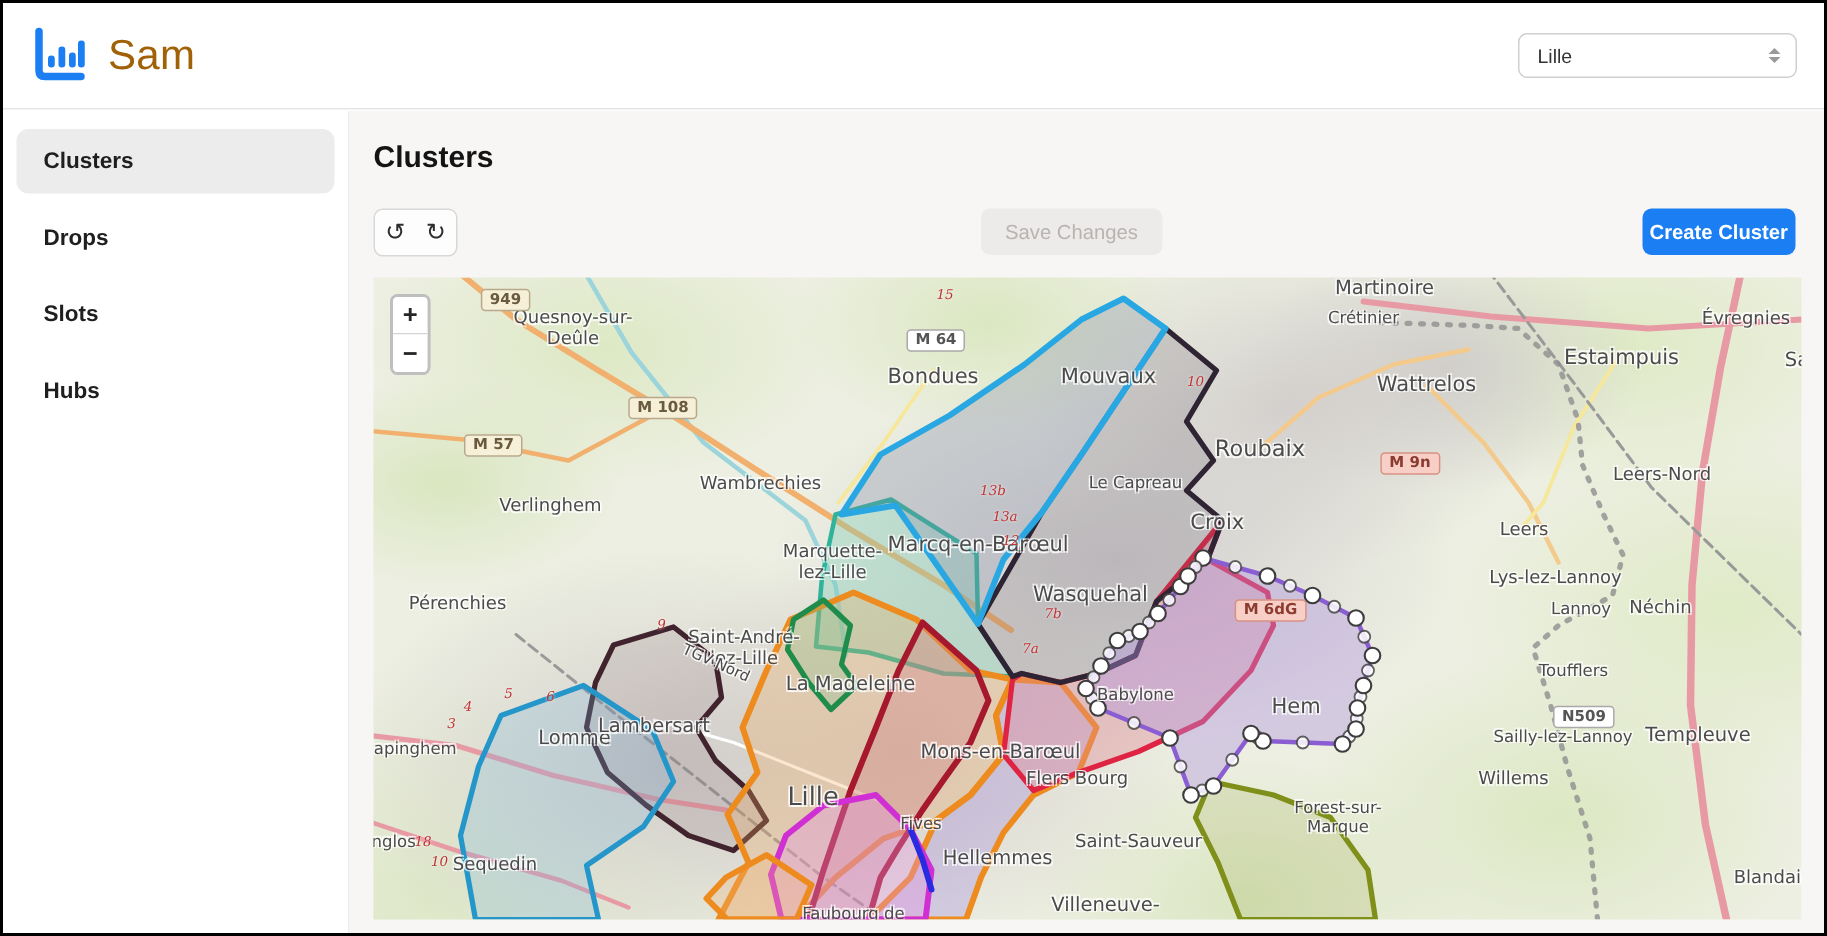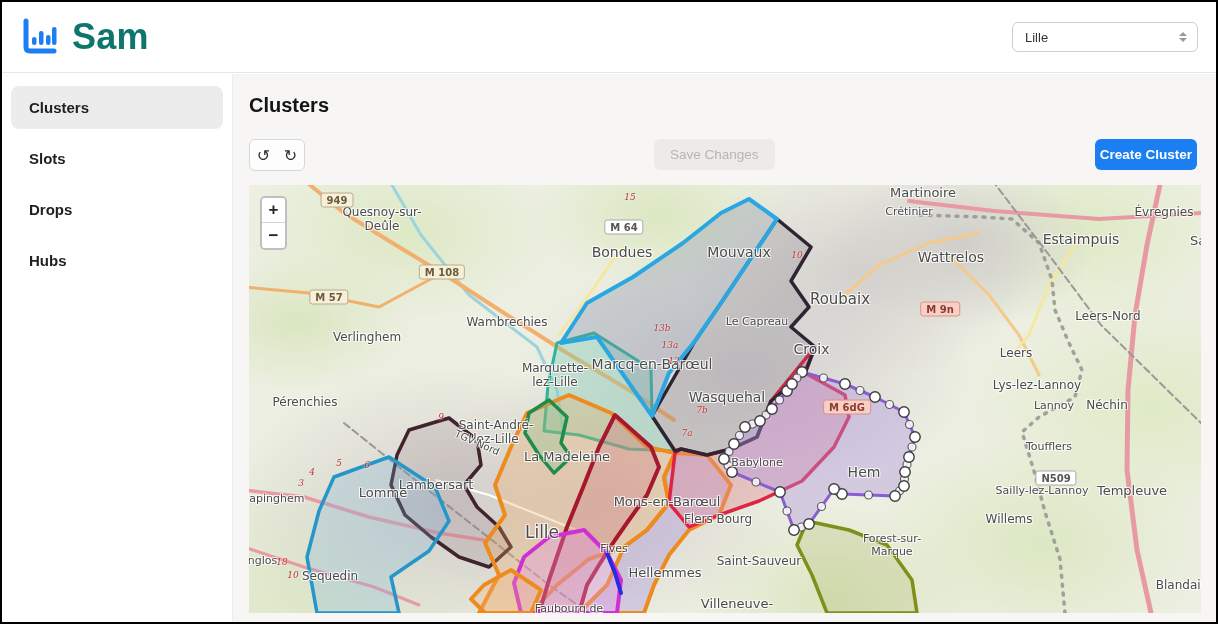--- a/index.html
+++ b/index.html
@@ -4,21 +4,21 @@
 <style>
   * { box-sizing: border-box; margin: 0; padding: 0; }
   html,body { width:1218px; height:624px; overflow:hidden; }
   body { font-family:"Liberation Sans", sans-serif; background:#fff; position:relative;
          border:2px solid #000; }
 
   
   .header { position:absolute; top:0; left:0; right:0; height:71px; background:#fff;
             border-bottom:1px solid #e6e6e6; display:flex; align-items:center; padding:0 18px; z-index:5;}
   .logo-wrap { display:flex; align-items:center; gap:12px; }
-  .logo-title { font-size:36px; font-weight:bold; color:#0f766e; letter-spacing:.2px; }
+  .logo-title { font-size:28px; font-weight:normal; color:#a16207; letter-spacing:.2px; }
   .city-select { margin-left:auto; width:186px; height:30px; border:1px solid #cfcfcf; border-radius:6px;
                  background:#fff; display:flex; align-items:center; padding:0 10px 0 12px;
                  font-size:13px; color:#333; cursor:pointer; }
   .chevrons { margin-left:auto; display:flex; flex-direction:column; gap:2px; }
   .chevrons i { display:block; width:0; height:0; border-left:4px solid transparent; border-right:4px solid transparent; }
   .chevrons .up { border-bottom:4px solid #9a9a9a; }
   .chevrons .dn { border-top:4px solid #9a9a9a; }
 
   
   .sidebar { position:absolute; top:72px; left:0; width:231px; bottom:0; background:#fff;
@@ -95,22 +95,22 @@
     <span>Lille</span>
     <span class="chevrons">
         <i class="up"></i>
         <i class="dn"></i>
       </span>
   </div>
 </div>
 
 <div class="sidebar" id="sidebar">
     <div class="side-item active">Clusters</div>
+    <div class="side-item">Drops</div>
     <div class="side-item">Slots</div>
-    <div class="side-item">Drops</div>
     <div class="side-item">Hubs</div>
   </div>
 
 <div class="main">
   <div class="page-title">Clusters</div>
 
   <div class="toolbar">
     <div class="undo-redo">
       <button class="ur-btn">↺</button>
       <button class="ur-btn">↻</button>

